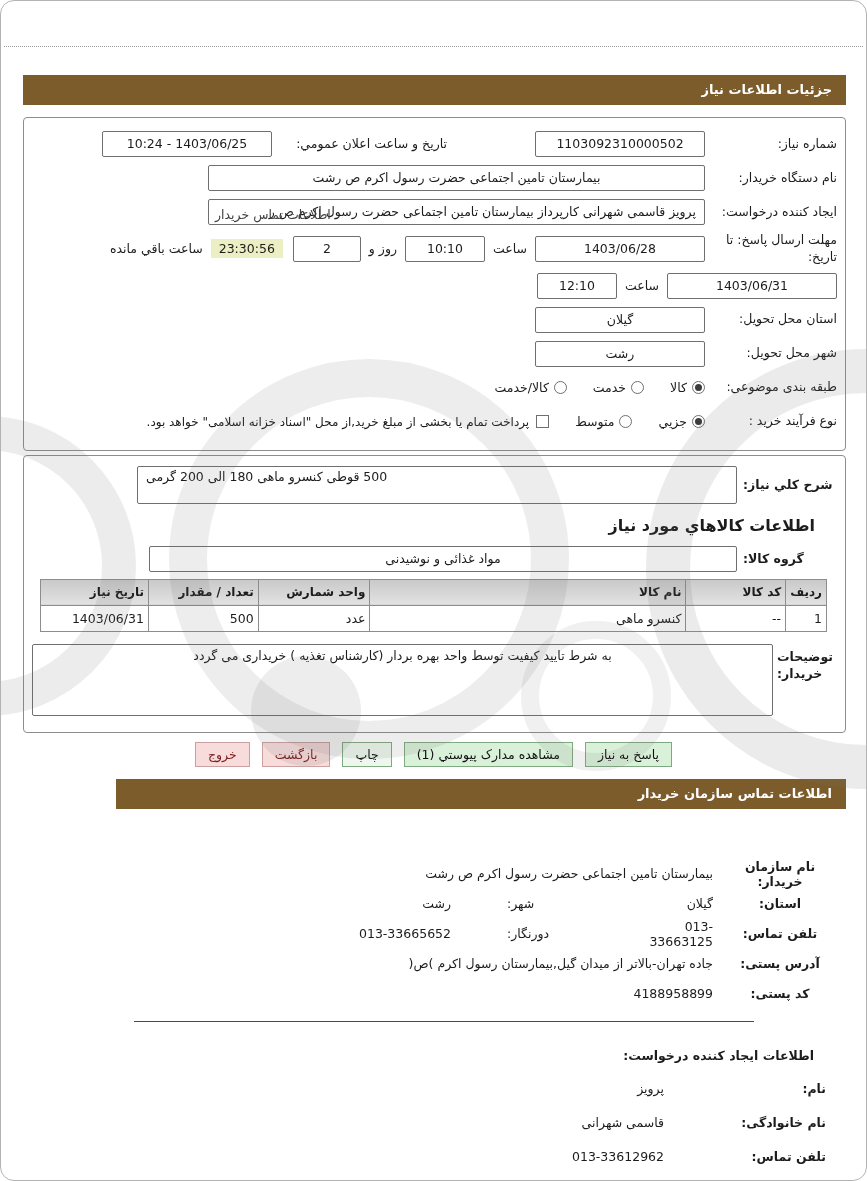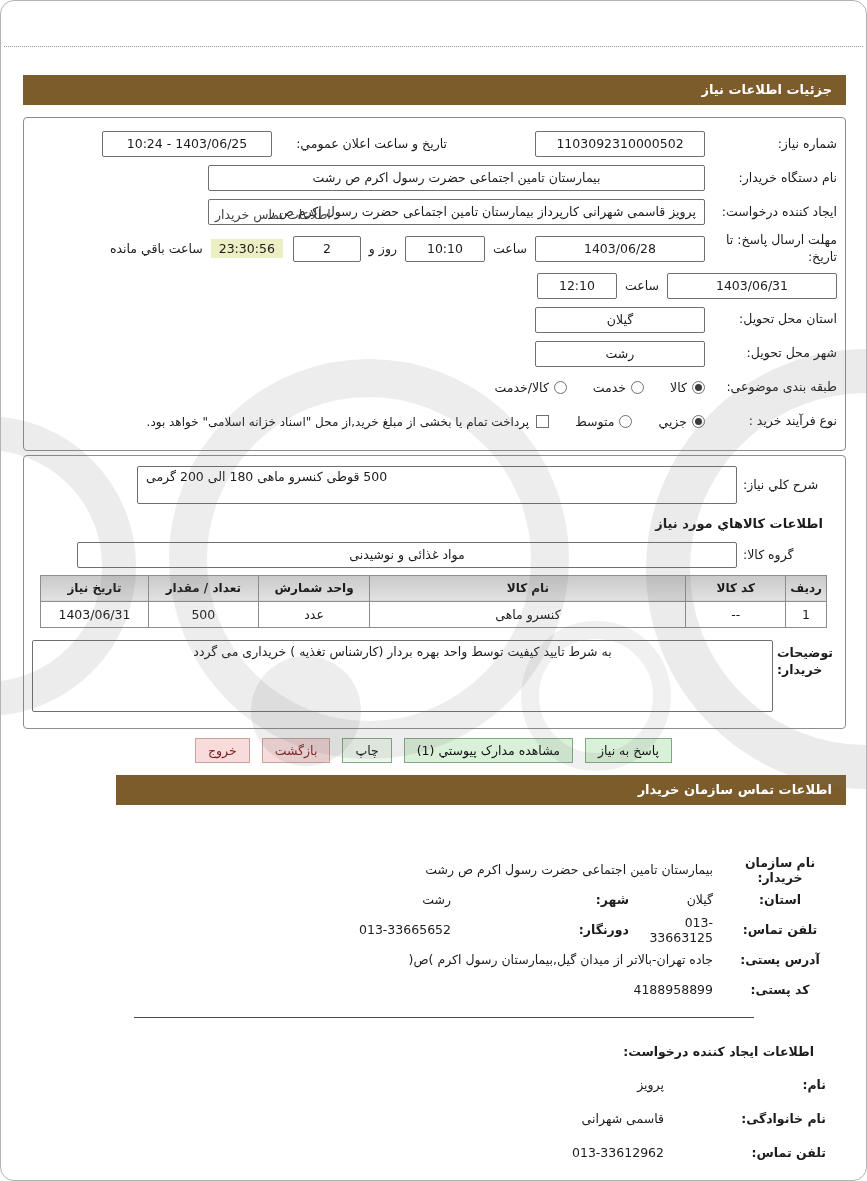--- a/index.html
+++ b/index.html
@@ -28,41 +28,41 @@
   .hl{margin-right:10px;padding:2px 8px;background:#ecefc3;flex:none}
   .num{direction:ltr;unicode-bidi:isolate}
   .creator-box{position:relative;text-align:right;padding-right:8px}
   .contact-link{position:absolute;left:6px;top:3px;color:#404040;cursor:pointer}
   .opt{display:flex;align-items:center;margin-left:26px;cursor:pointer}
   .radio{width:13px;height:13px;border:1px solid #6f6f6f;border-radius:50%;background:#fff;
          margin-left:5px;position:relative;flex:none}
   .radio.sel::after{content:"";position:absolute;inset:2px;border-radius:50%;background:#3c3c3c}
   .chk{width:13px;height:13px;border:1px solid #6f6f6f;background:#fff;margin-left:7px;flex:none;cursor:pointer}
   .chk-label{font-size:12px;white-space:nowrap}
-  .flabel2{width:100px;flex:none;text-align:left;padding-left:6px;font-weight:normal}
+  .flabel2{width:100px;flex:none;text-align:left;padding-left:6px;font-weight:bold}
   .desc-box{width:600px;height:38px;line-height:1.4;text-align:left;padding:1px 8px;white-space:normal}
-  .w600{width:660px;flex:none}
-  .sub-heading{text-align:right;font-weight:bold;font-size:13px;margin:12px 14px 10px 0}
+  .w600{width:588px;flex:none}
+  .sub-heading{text-align:right;font-weight:bold;font-size:16px;margin:12px 22px 10px 0}
   .goods-table{border-collapse:collapse;width:787px;margin:4px 10px 0 auto;font-size:12.5px;background:#fff}
-  .goods-table th,.goods-table td{border:1px solid #8d8d8d;height:26px;text-align:center;padding:0 4px}
+  .goods-table th,.goods-table td{border:1px solid #8d8d8d;height:26px;text-align:right;padding:0 4px}
   .goods-table th{background:linear-gradient(180deg,#c9c9c9,#e2e2e2);font-weight:bold;font-size:12px}
   .comments-row{margin-top:12px;align-items:flex-start}
   .flabel3{width:64px;flex:none;text-align:left;padding-left:4px;font-weight:bold;line-height:1.4;padding-top:4px}
   .comments-box{flex:1;height:72px;line-height:1.5;text-align:center;padding:2px 8px;white-space:normal}
   .btn-row{display:flex;justify-content:center;align-items:center;gap:12px;margin-top:9px;position:relative;z-index:2}
   .btn{height:25px;padding:0 12px;font-family:inherit;font-size:12.5px;border-radius:0;cursor:pointer}
   .btn.green{background:#d9f0d9;border:1px solid #7fa97f;color:#111}
   .btn.lightgreen{background:#edf7ed;border:1px solid #7fa97f;color:#111}
   .btn.pink{background:#f8dbdb;border:1px solid #caa0a0;color:#7c1f1f}
   .contact{margin:50px 31px 0 20px;position:relative;z-index:2}
   .crow{display:flex;align-items:center;min-height:30px}
   .clabel{width:110px;flex:none;text-align:center;font-weight:bold}
   .cval{flex:1;padding-right:12px;text-align:right}
   .cv1{width:96px;flex:none;padding-right:12px;text-align:right}
-  .clabel2{width:122px;flex:none;text-align:right;font-weight:bold}
+  .clabel2{width:122px;flex:none;text-align:left;font-weight:normal}
   .cv2{flex:1;padding-right:56px;text-align:right}
   .divider{height:1px;background:#4a4a4a;margin:12px 112px 0 133px;position:relative;z-index:2}
   .creator{margin:26px 40px 0 20px;position:relative;z-index:2}
   .c-title{text-align:right;font-weight:bold;padding-left:0;padding-right:12px;margin-bottom:12px}
   .krow{display:flex;align-items:center;min-height:28px;margin-top:6px}
   .klabel{width:162px;flex:none;text-align:right;font-weight:bold}
   .kval{flex:1;text-align:right}
   .watermark{position:absolute;inset:0;pointer-events:none;z-index:10}
   .wm{position:absolute;border-radius:50%}
   .wm1{width:440px;height:440px;top:348px;left:645px;border:44px solid rgba(110,110,110,.14)}

